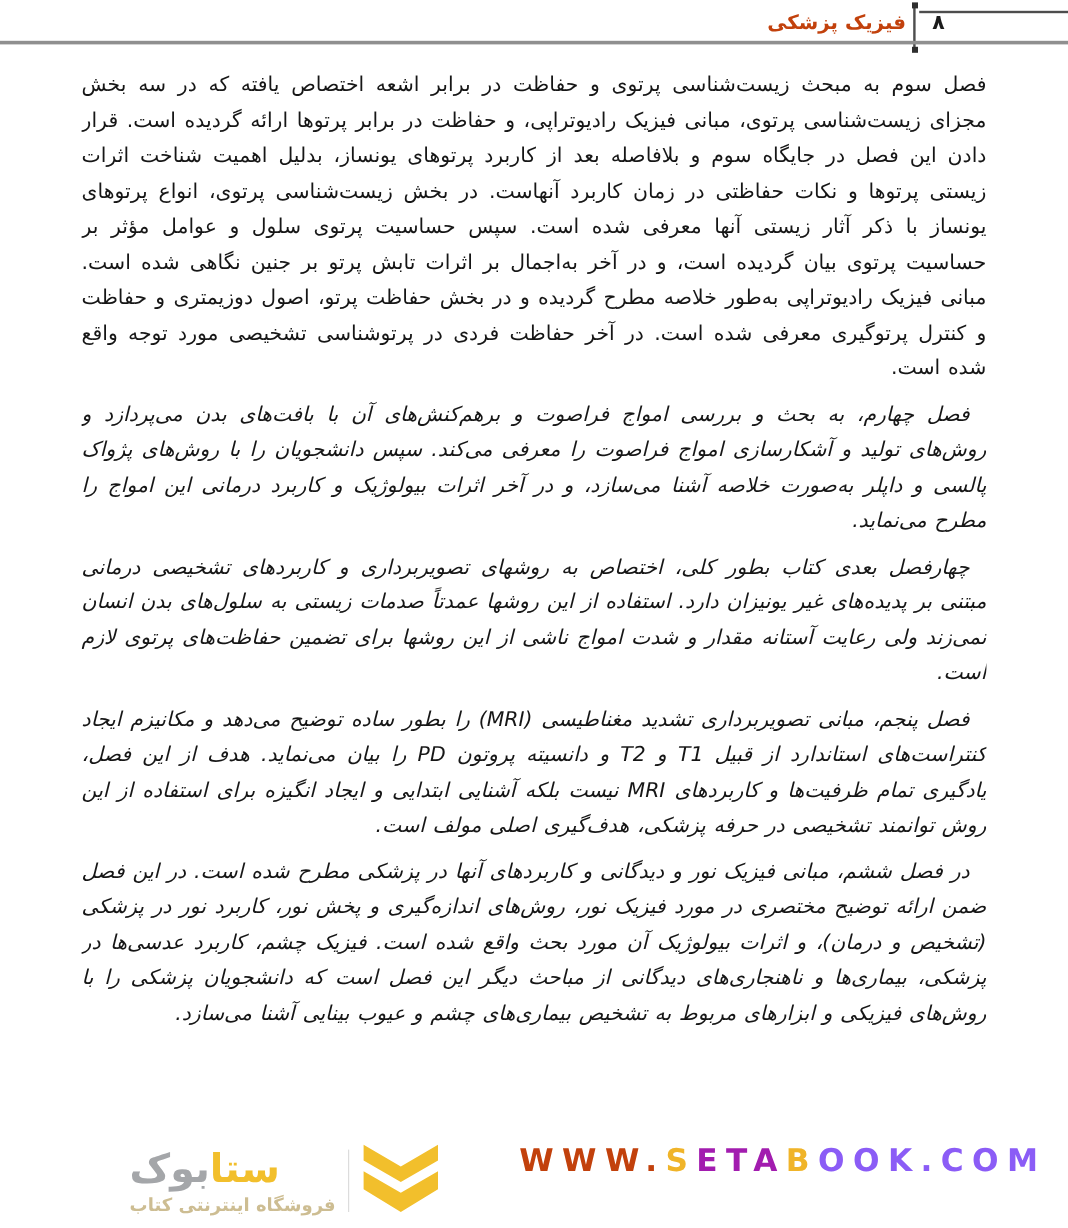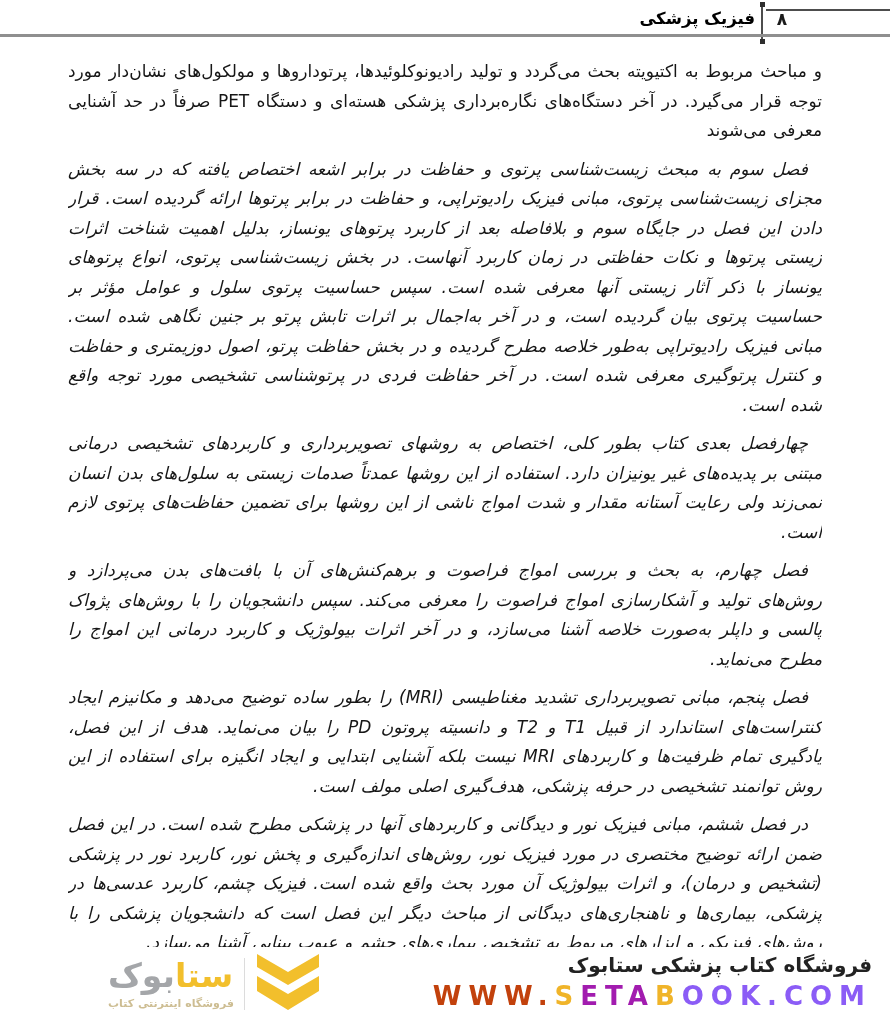--- a/index.html
+++ b/index.html
@@ -9,77 +9,75 @@
   }
   
   .hdr-topline{position:absolute;top:9px;left:766px;right:0;height:2px;background:#4d4d4d;}
   .hdr-vline{position:absolute;top:4px;left:761px;width:2px;height:37px;background:#4d4d4d;}
   .dot{position:absolute;width:5px;height:5px;background:#2e2e2e;}
   .dot.d2{top:2px;left:760px;}
   .dot.d3{top:39px;left:760px;}
   .hdr-pageno{position:absolute;top:9px;left:770px;width:24px;text-align:center;
     font-size:17px;font-weight:700;color:#1b1b1b;}
   .hdr-title{position:absolute;top:9px;right:135px;direction:rtl;
-    font-size:16.5px;font-weight:700;color:#000000;}
+    font-size:16.5px;font-weight:700;color:#c2410c;}
   .hdr-rule{position:absolute;top:34px;left:0;right:0;height:3px;background:#8f8f8f;}
   
   .page-body{
     position:absolute;top:57px;right:68px;left:68px;bottom:76px;
     direction:rtl;text-align:justify;overflow:hidden;
   }
   .page-body p{
     margin:0 0 9px 0;font-size:17px;line-height:29.5px;color:#161616;
     word-spacing:1px;
   }
   .page-body p:not(:first-child){text-indent:14px;font-style:italic;}
   
   .footer{position:absolute;left:0;right:0;bottom:0;height:76px;background:#fff;}
   .logo-block{position:absolute;left:108px;top:6px;display:flex;align-items:center;gap:10px;}
   .logo-text-col{display:flex;flex-direction:column;align-items:flex-end;direction:rtl;}
   .logo-wordmark{font-size:33px;font-weight:700;line-height:36px;letter-spacing:-1px;}
-  .logo-tagline{font-size:11px;color:#cdbd92;margin-top:3px;font-weight:700;}
+  .logo-tagline{font-size:15px;color:#cdbd92;margin-top:3px;font-weight:700;}
   .logo-divider{width:1.5px;height:52px;background:#dcdcdc;}
   .footer-right{position:absolute;right:18px;top:4px;text-align:right;}
   .store-name{direction:rtl;font-size:20px;font-weight:700;color:#222;line-height:28px;}
   .site-url{direction:ltr;font-size:26px;font-weight:700;letter-spacing:7px;
     color:#2b2b2b;line-height:34px;white-space:nowrap;}
 </style>
 </head>
 <body>
 
 <div>
   <div class="hdr-topline"></div>
   <div class="hdr-vline"></div>
   <div class="dot d2"></div>
   <div class="dot d3"></div>
   <div class="hdr-pageno">۸</div>
   <div class="hdr-title">فیزیک پزشکی</div>
   <div class="hdr-rule"></div>
 </div>
 
 <div class="page-body">
-    <p>و مباحث مربوط به اکتیویته بحث می‌گردد و تولید رادیونوکلوئیدها، پرتوداروها و مولکول‌های نشان‌دار مورد توجه قرار می‌گیرد. در آخر دستگاه‌های نگاره‌برداری پزشکی هسته‌ای و دستگاه PET صرفاً در حد آشنایی معرفی می‌شوند</p>
     <p>فصل سوم به مبحث زیست‌شناسی پرتوی و حفاظت در برابر اشعه اختصاص یافته که در سه بخش مجزای زیست‌شناسی پرتوی، مبانی فیزیک رادیوتراپی، و حفاظت در برابر پرتوها ارائه گردیده است. قرار دادن این فصل در جایگاه سوم و بلافاصله بعد از کاربرد پرتوهای یونساز، بدلیل اهمیت شناخت اثرات زیستی پرتوها و نکات حفاظتی در زمان کاربرد آنهاست. در بخش زیست‌شناسی پرتوی، انواع پرتوهای یونساز با ذکر آثار زیستی آنها معرفی شده است. سپس حساسیت پرتوی سلول و عوامل مؤثر بر حساسیت پرتوی بیان گردیده است، و در آخر به‌اجمال بر اثرات تابش پرتو بر جنین نگاهی شده است. مبانی فیزیک رادیوتراپی به‌طور خلاصه مطرح گردیده و در بخش حفاظت پرتو، اصول دوزیمتری و حفاظت و کنترل پرتوگیری معرفی شده است. در آخر حفاظت فردی در پرتوشناسی تشخیصی مورد توجه واقع شده است.</p>
+    <p>فصل چهارم، به بحث و بررسی امواج فراصوت و برهم‌کنش‌های آن با بافت‌های بدن می‌پردازد و روش‌های تولید و آشکارسازی امواج فراصوت را معرفی می‌کند. سپس دانشجویان را با روش‌های پژواک پالسی و داپلر به‌صورت خلاصه آشنا می‌سازد، و در آخر اثرات بیولوژیک و کاربرد درمانی این امواج را مطرح می‌نماید.</p>
     <p>چهارفصل بعدی کتاب بطور کلی، اختصاص به روشهای تصویربرداری و کاربردهای تشخیصی درمانی مبتنی بر پدیده‌های غیر یونیزان دارد. استفاده از این روشها عمدتاً صدمات زیستی به سلول‌های بدن انسان نمی‌زند ولی رعایت آستانه مقدار و شدت امواج ناشی از این روشها برای تضمین حفاظت‌های پرتوی لازم است.</p>
-    <p>فصل چهارم، به بحث و بررسی امواج فراصوت و برهم‌کنش‌های آن با بافت‌های بدن می‌پردازد و روش‌های تولید و آشکارسازی امواج فراصوت را معرفی می‌کند. سپس دانشجویان را با روش‌های پژواک پالسی و داپلر به‌صورت خلاصه آشنا می‌سازد، و در آخر اثرات بیولوژیک و کاربرد درمانی این امواج را مطرح می‌نماید.</p>
     <p>فصل پنجم، مبانی تصویربرداری تشدید مغناطیسی (MRI) را بطور ساده توضیح می‌دهد و مکانیزم ایجاد کنتراست‌های استاندارد از قبیل T1 و T2 و دانسیته پروتون PD را بیان می‌نماید. هدف از این فصل، یادگیری تمام ظرفیت‌ها و کاربردهای MRI نیست بلکه آشنایی ابتدایی و ایجاد انگیزه برای استفاده از این روش توانمند تشخیصی در حرفه پزشکی، هدف‌گیری اصلی مولف است.</p>
     <p>در فصل ششم، مبانی فیزیک نور و دیدگانی و کاربردهای آنها در پزشکی مطرح شده است. در این فصل ضمن ارائه توضیح مختصری در مورد فیزیک نور، روش‌های اندازه‌گیری و پخش نور، کاربرد نور در پزشکی (تشخیص و درمان)، و اثرات بیولوژیک آن مورد بحث واقع شده است. فیزیک چشم، کاربرد عدسی‌ها در پزشکی، بیماری‌ها و ناهنجاری‌های دیدگانی از مباحث دیگر این فصل است که دانشجویان پزشکی را با روش‌های فیزیکی و ابزارهای مربوط به تشخیص بیماری‌های چشم و عیوب بینایی آشنا می‌سازد.</p>
   </div>
 
 <div class="footer">
   <div class="logo-block">
     <div class="logo-text-col">
       <div class="logo-wordmark"><span style="color: rgb(242, 191, 44);">ستا</span><span style="color: rgb(164, 166, 169);">بوک</span></div>
       <div class="logo-tagline">فروشگاه اینترنتی کتاب</div>
     </div>
     <div class="logo-divider"></div>
     <span>
       <svg width="66" height="58" viewBox="0 0 66 58">
         <path d="M2 1 L33 19 L64 1 L64 14 L33 32 L2 14 Z" fill="#f2bf2c"></path>
         <path d="M2 23 L33 41 L64 23 L64 38 L33 57 L2 38 Z" fill="#f2bf2c"></path>
       </svg>
     </span>
   </div>
   <div class="footer-right">
-    <div class="store-name">فروشگاه کتاب پزشکی ستابوک</div>
     <div class="site-url"><span style="color: #c2410c;">WWW.</span><span style="color: rgb(240, 180, 41);">S</span><span style="color: #a21caf;">ETA</span><span style="color: rgb(240, 180, 41);">B</span><span style="color: #8b5cf6;">OOK.COM</span></div>
   </div>
 </div>
 
 </body></html>

